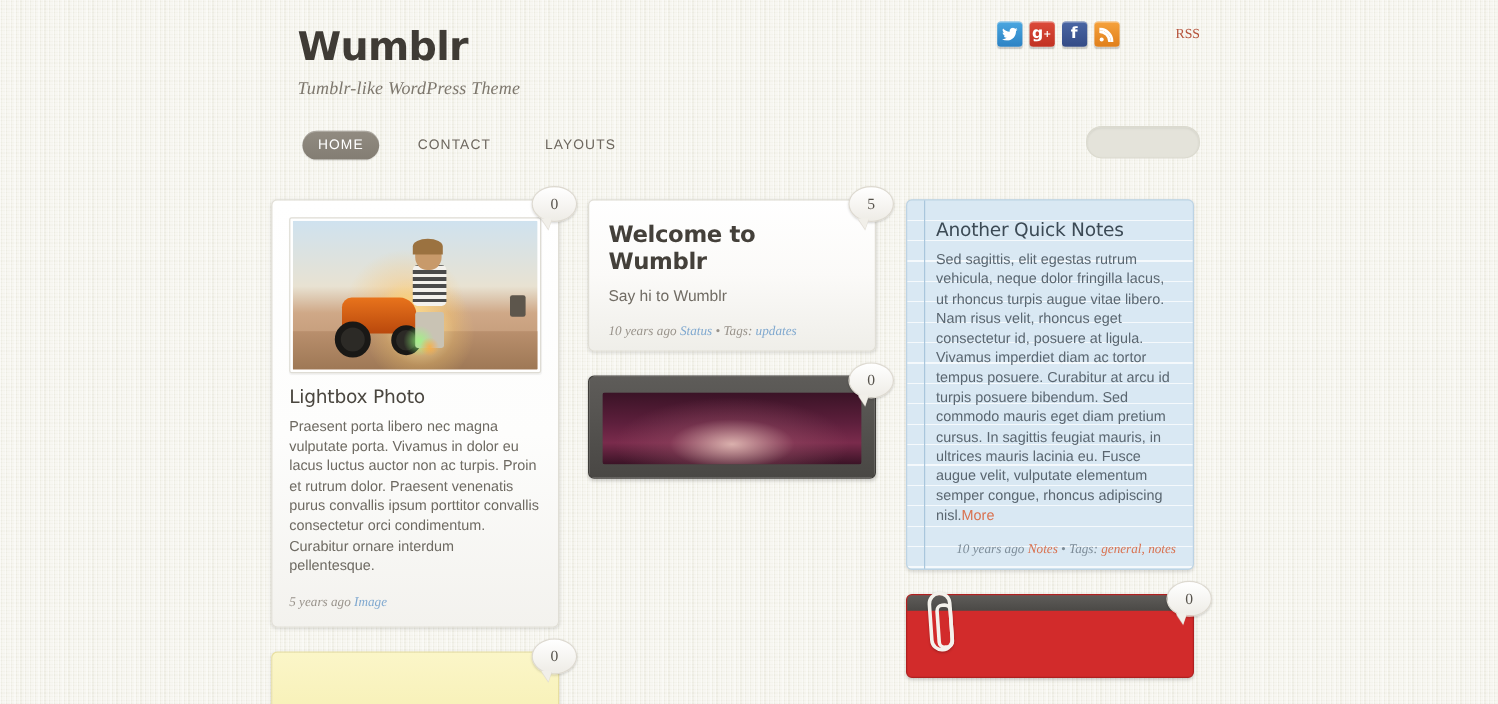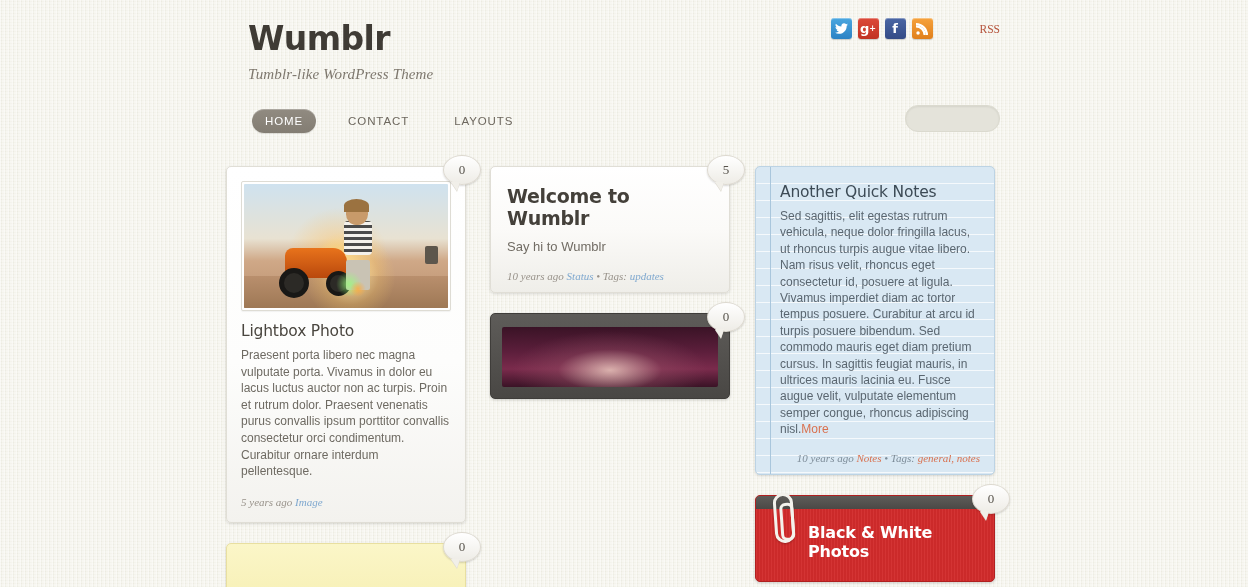--- a/index.html
+++ b/index.html
@@ -496,21 +496,18 @@
           <span>•</span>
           <span>Tags:</span>
           <a>general, notes</a>
         </div>
       </div>
 
       <div class="card card-red">
         <div class="bubble">0</div>
         <div class="paperclip"></div>
         <div class="red-topbar"></div>
-        <div class="red-inner">
-          <div class="red-title">Black &amp; White Photos</div>
-        </div>
       </div>
 
     </div>
 
   </div>
 </div>
 
 </body></html>

